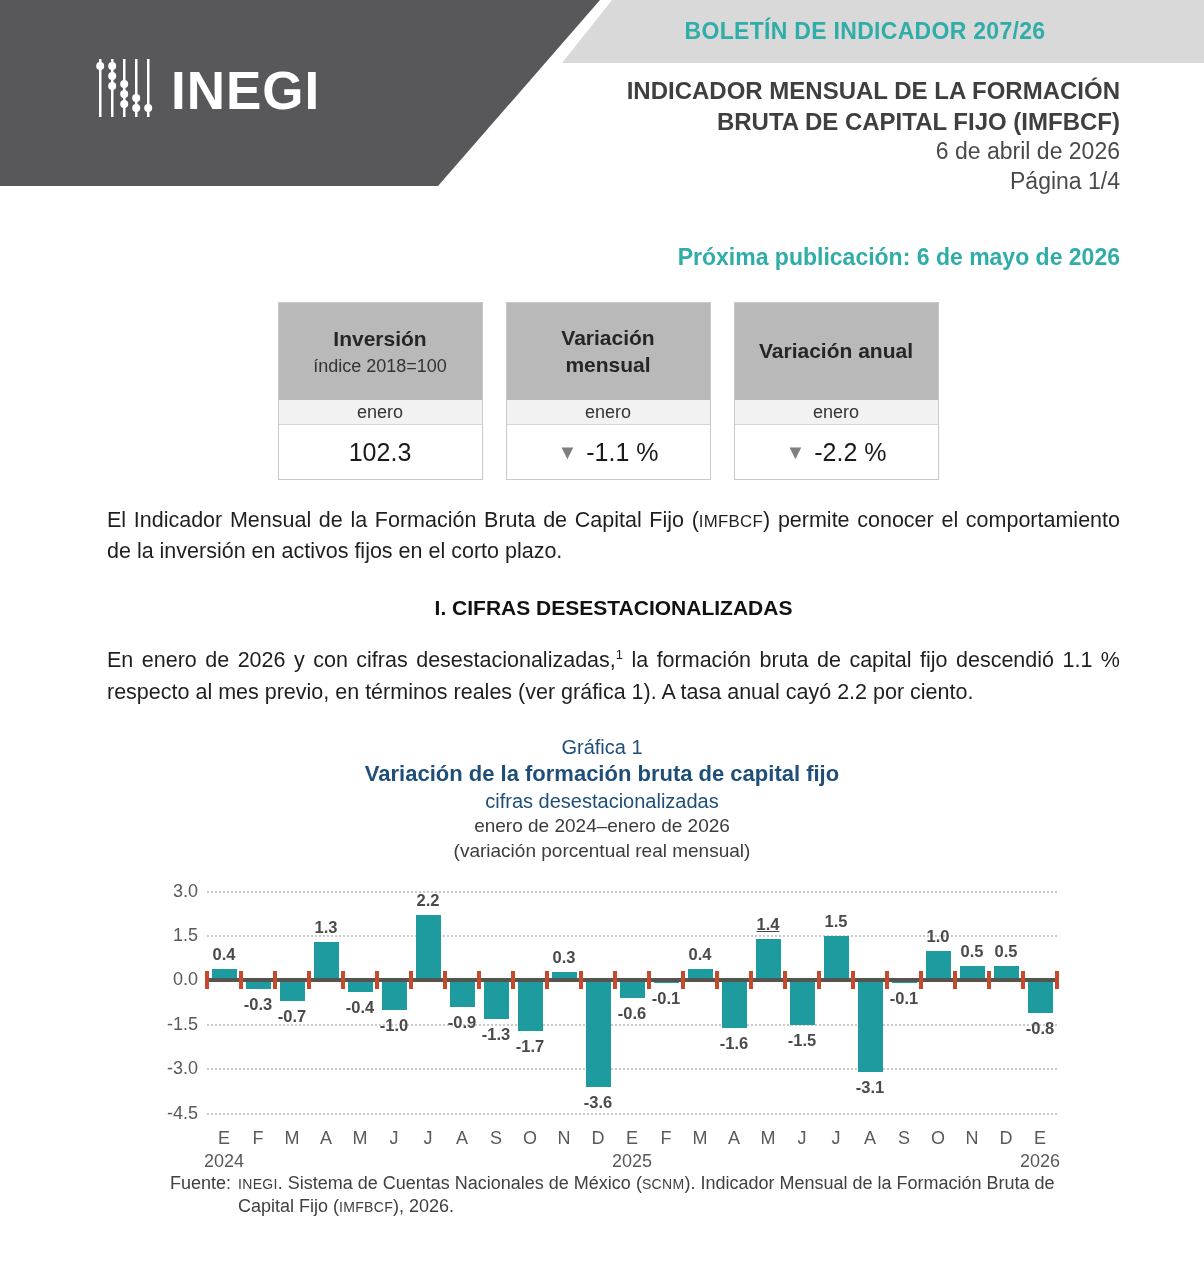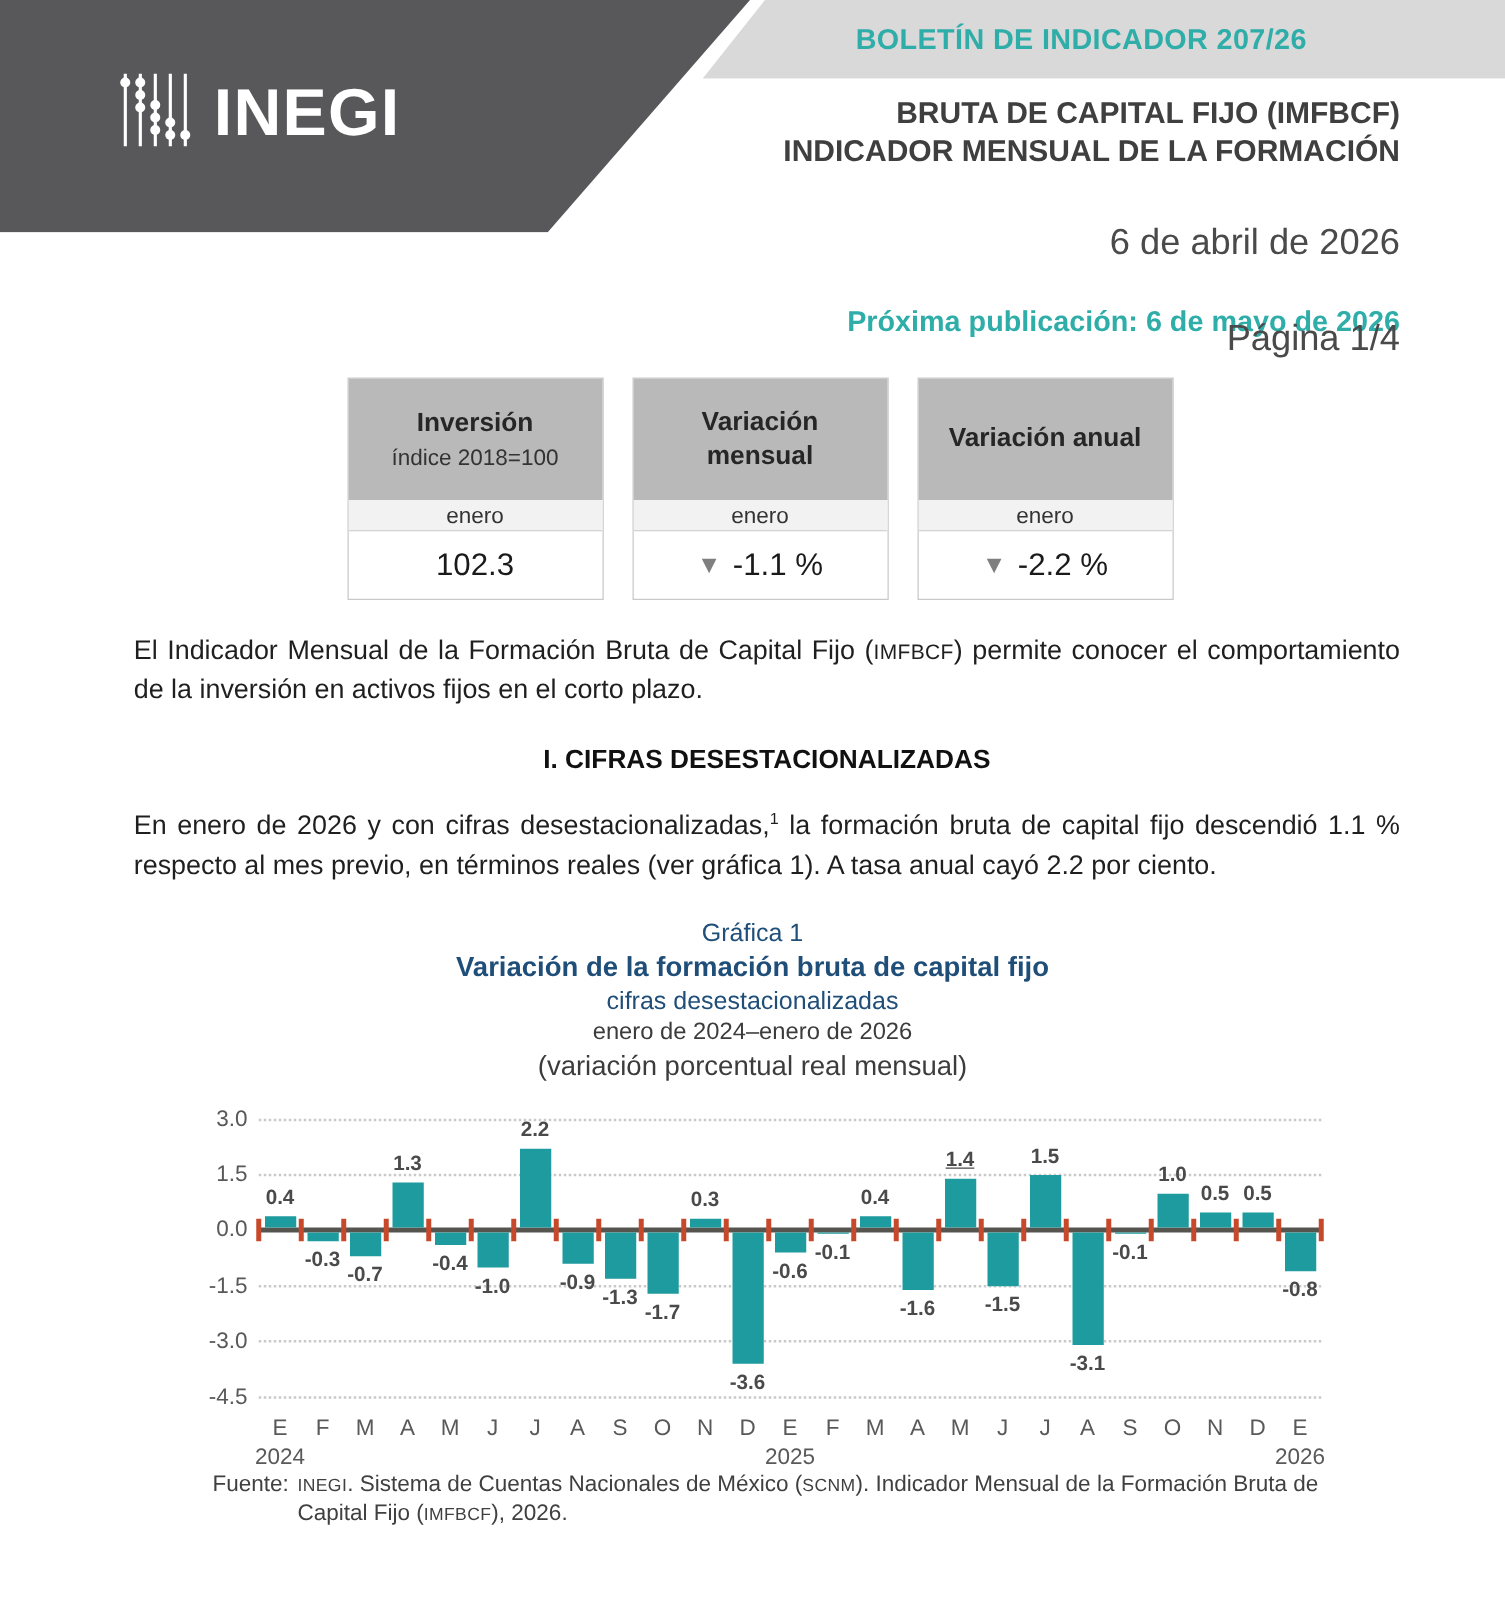--- a/index.html
+++ b/index.html
@@ -26,21 +26,21 @@
     color:#2fada9; font-weight:bold; font-size:23px; letter-spacing:.3px;
   }
   .logo {
     position:absolute; top:57px; left:95px; display:flex; align-items:center; gap:14px;
   }
   .logo-text { color:#fff; font-weight:bold; font-size:53px; letter-spacing:1px; line-height:1; }
   .header-titles {
     position:absolute; top:76px; right:84px; width:700px; text-align:right; line-height:1.28;
   }
   .header-title-line { font-size:24px; font-weight:bold; color:#3f3f3f; }
-  .header-date, .header-page { font-size:29px; color:#4a4a4a;margin-top:39px; }
+  .header-date, .header-page { font-size:23px; color:#4a4a4a; }
 
   
   .next-pub {
     margin-top:244px; padding-right:84px; text-align:right;
     color:#2fada9; font-weight:bold; font-size:23px;
   }
 
   
   .boxes { margin-top:31px; display:flex; justify-content:center; gap:23px;margin-left:12px; }
   .stat-box { width:205px; border:1px solid #c9c9c9; background:#fff; }
@@ -67,21 +67,21 @@
   .section-title { margin-top:29px; text-align:center; font-weight:bold; font-size:21px; color:#111; }
   .sc { font-size:0.78em; letter-spacing:.3px; }
   .sup { vertical-align:super; font-size:0.6em; }
 
   
   .chart-titles { margin-top:26px; text-align:center; line-height:1.3; }
   .chart-t1 { color:#1f4e79; font-size:20px; }
   .chart-t2 { color:#1f4e79; font-size:22px; font-weight:bold; }
   .chart-t3 { color:#1f4e79; font-size:20px; }
   .chart-t4 { color:#3c3c3c; font-size:19px; }
-  .chart-t5 { color:#3c3c3c; font-size:22px; }
+  .chart-t5 { color:#3c3c3c; font-size:19px; }
 
   .chart-canvas { position:relative; margin-left:152px; width:960px; height:288px; margin-top:18px; }
   .grid-line { position:absolute; border-top:2px dotted #c9c9c9; }
   .y-label { position:absolute; width:46px; text-align:right; font-size:18px; color:#595959; }
   .zero-line { position:absolute; background:#56544e; }
   .zero-tick { position:absolute; background:#c7492b; }
   .bar { position:absolute; }
   .bar-label { position:absolute; text-align:center; font-size:16.5px; font-weight:bold; color:#4a4a4a; }
   .x-month { position:absolute; text-align:center; font-size:18px; color:#595959; }
   .x-year { position:absolute; text-align:center; font-size:18px; color:#595959; }
@@ -118,22 +118,22 @@
         <circle cx="41.2" cy="41" r="4"></circle>
         <circle cx="41.2" cy="51" r="4"></circle>
         <circle cx="53.2" cy="51" r="4"></circle>
       </g>
     </svg>
   </span>
   <span class="logo-text">INEGI</span>
 </div>
 
 <div class="header-titles">
+  <div class="header-title-line">INDICADOR MENSUAL DE LA FORMACIÓN</div>
   <div class="header-title-line">BRUTA DE CAPITAL FIJO (IMFBCF)</div>
-  <div class="header-title-line">INDICADOR MENSUAL DE LA FORMACIÓN</div>
   <div class="header-date">6 de abril de 2026</div>
   <div class="header-page">Página 1/4</div>
 </div>
 
 <div class="next-pub">Próxima publicación: 6 de mayo de 2026</div>
 
 <div class="boxes">
   <div class="stat-box">
     <div class="stat-box-header">
       <div class="stat-box-title">Inversión</div>

